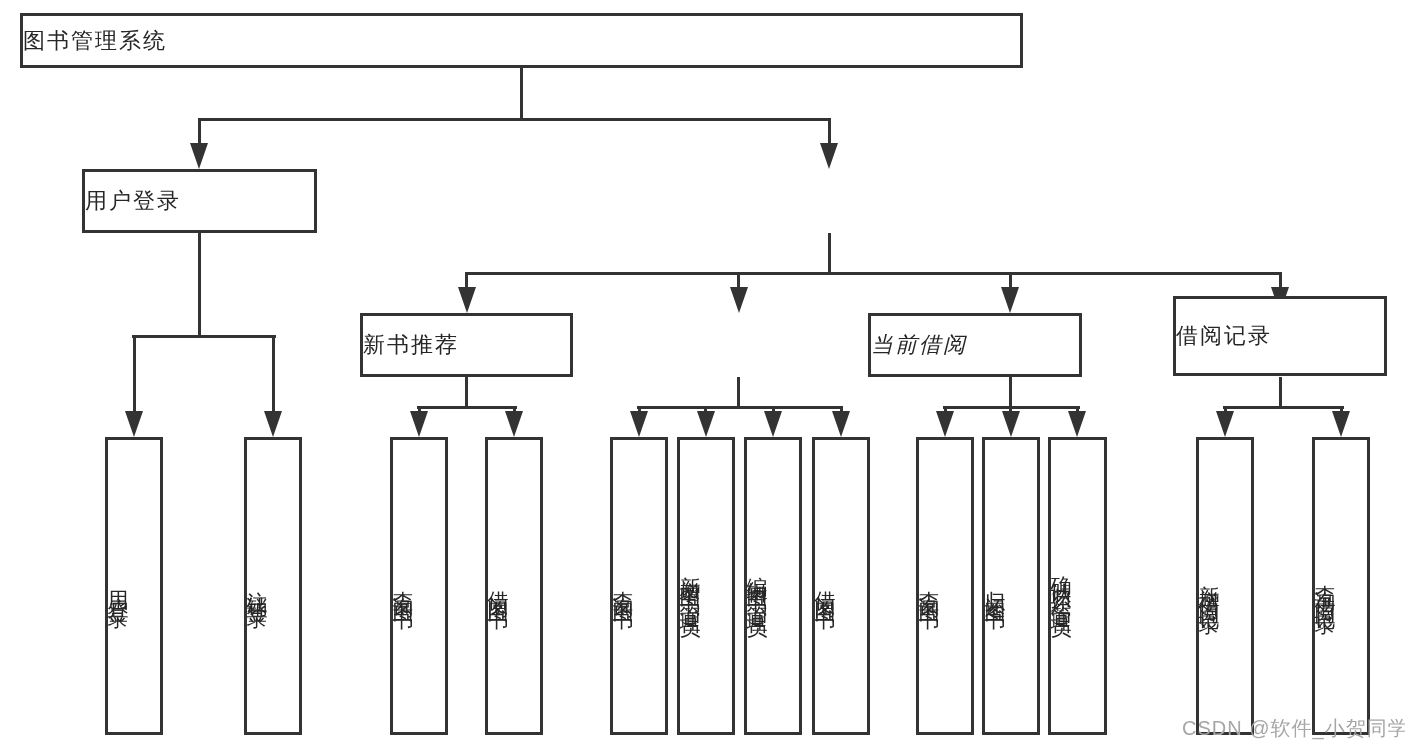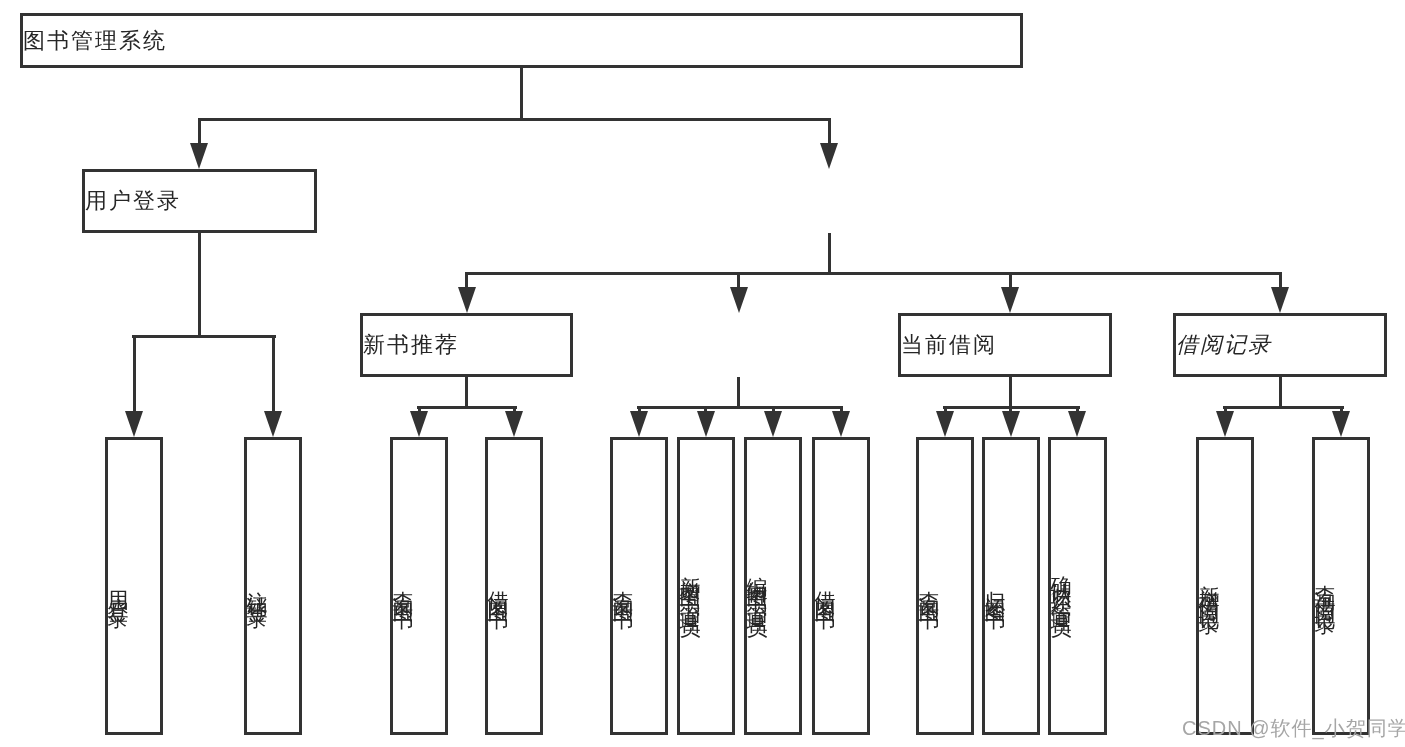--- a/index.html
+++ b/index.html
@@ -86,24 +86,24 @@
   <div class="vline" style="left:1009px;top:272px;height:18px;"></div>
   <div class="vline" style="left:1279px;top:272px;height:18px;"></div>
   <div class="arrow" style="left:458px;top:287px;"></div>
   <div class="arrow" style="left:730px;top:287px;"></div>
   <div class="arrow" style="left:1001px;top:287px;"></div>
   <div class="arrow" style="left:1271px;top:287px;"></div>
 
   <div class="box" style="left:360px;top:313px;width:213px;height:64px;">
     <span>新书推荐</span>
   </div>
-  <div class="box" style="left:898px;top:313px;width:214px;height:64px;">
+  <div class="box" style="left:868px;top:313px;width:214px;height:64px;font-style:italic;">
     <span>当前借阅</span>
   </div>
-  <div class="box" style="left:1173px;top:313px;width:214px;height:64px;font-style:italic;">
+  <div class="box" style="left:1173px;top:296px;width:214px;height:80px;">
     <span>借阅记录</span>
   </div>
 
   <div class="vline" style="left:465px;top:377px;height:32px;"></div>
   <div class="hline" style="left:417px;top:406px;width:100px;"></div>
   <div class="vline" style="left:418px;top:406px;height:10px;"></div>
   <div class="vline" style="left:513px;top:406px;height:10px;"></div>
   <div class="arrow" style="left:410px;top:411px;"></div>
   <div class="arrow" style="left:505px;top:411px;"></div>
 

